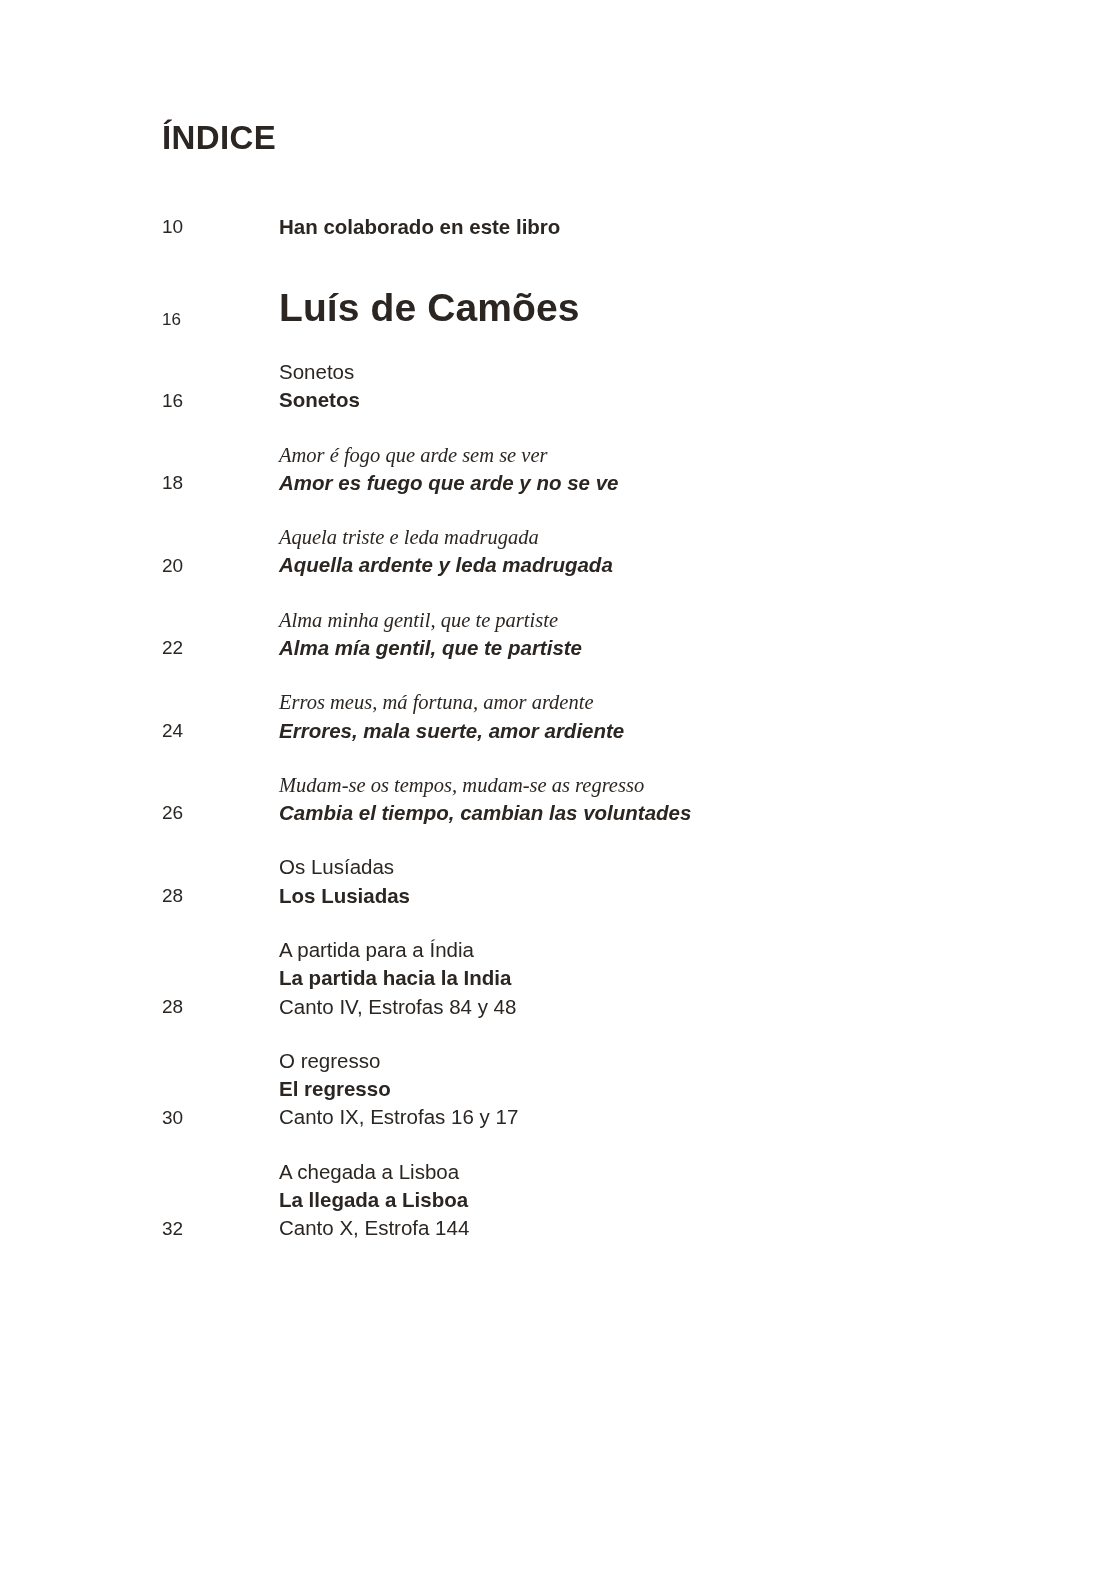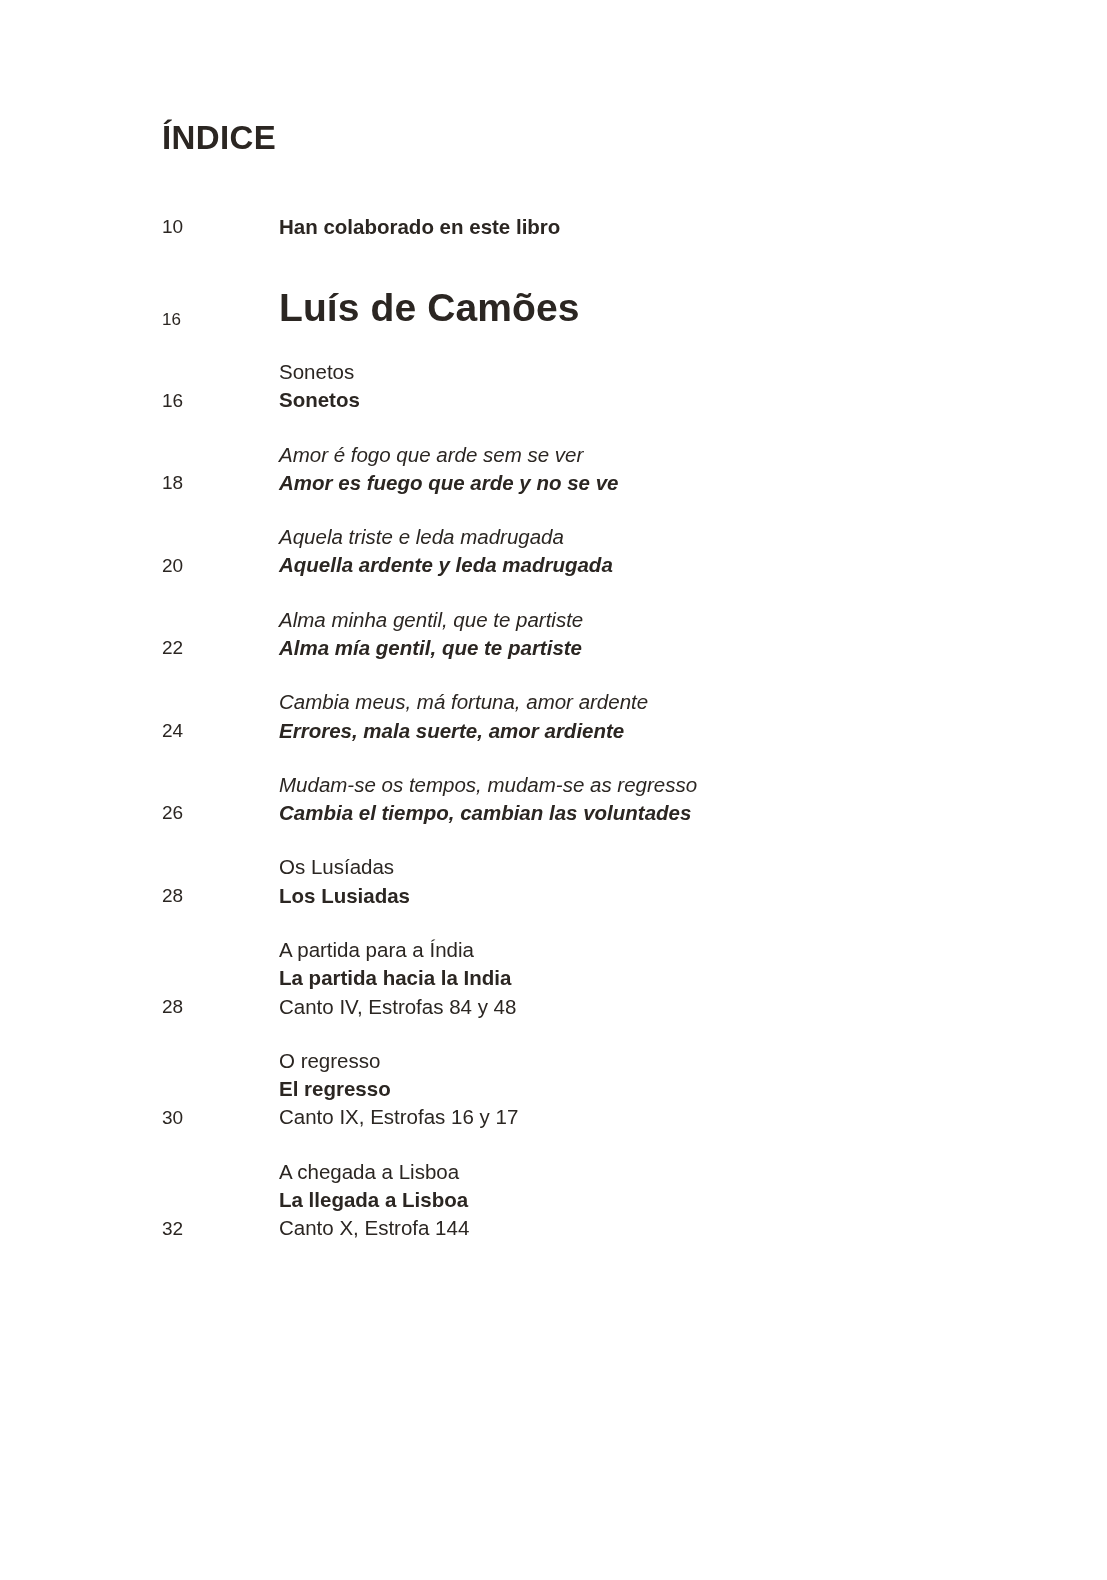--- a/index.html
+++ b/index.html
@@ -63,21 +63,21 @@
 
   .line {
     font-size: 20.5px;
     line-height: 1.38;
     white-space: nowrap;
   }
 
   
   .line.regular       { font-weight: normal; font-style: normal; }
   .line.bold          { font-weight: bold;   font-style: normal; }
-  .line.italic        { font-weight: normal; font-style: italic; }
+  .line.italic        { font-weight: normal; font-style: italic; font-family: Liberation Serif, serif; }
   .line.bolditalic    { font-weight: bold;   font-style: italic; }
 
   
   .entry.section .page-num {
     font-size: 17px;
     padding-top: 12px;
   }
   .entry.section .line {
     font-size: 39px;
     font-weight: bold;
@@ -133,21 +133,21 @@
       <div class="entry">
         <div class="page-num">22</div>
         <div class="entry-body">
           <div class="line italic"><span>Alma minha gentil, que te partiste</span></div>
           <div class="line bolditalic"><span>Alma mía gentil, que te partiste</span></div>
         </div>
       </div>
       <div class="entry">
         <div class="page-num">24</div>
         <div class="entry-body">
-          <div class="line italic"><span>Cambia meus, má fortuna, amor ardente</span></div>
+          <div class="line italic"><span>Erros meus, má fortuna, amor ardente</span></div>
           <div class="line bolditalic"><span>Errores, mala suerte, amor ardiente</span></div>
         </div>
       </div>
       <div class="entry">
         <div class="page-num">26</div>
         <div class="entry-body">
           <div class="line italic"><span>Mudam-se os tempos, mudam-se as regresso</span></div>
           <div class="line bolditalic"><span>Cambia el tiempo, cambian las voluntades</span></div>
         </div>
       </div>

